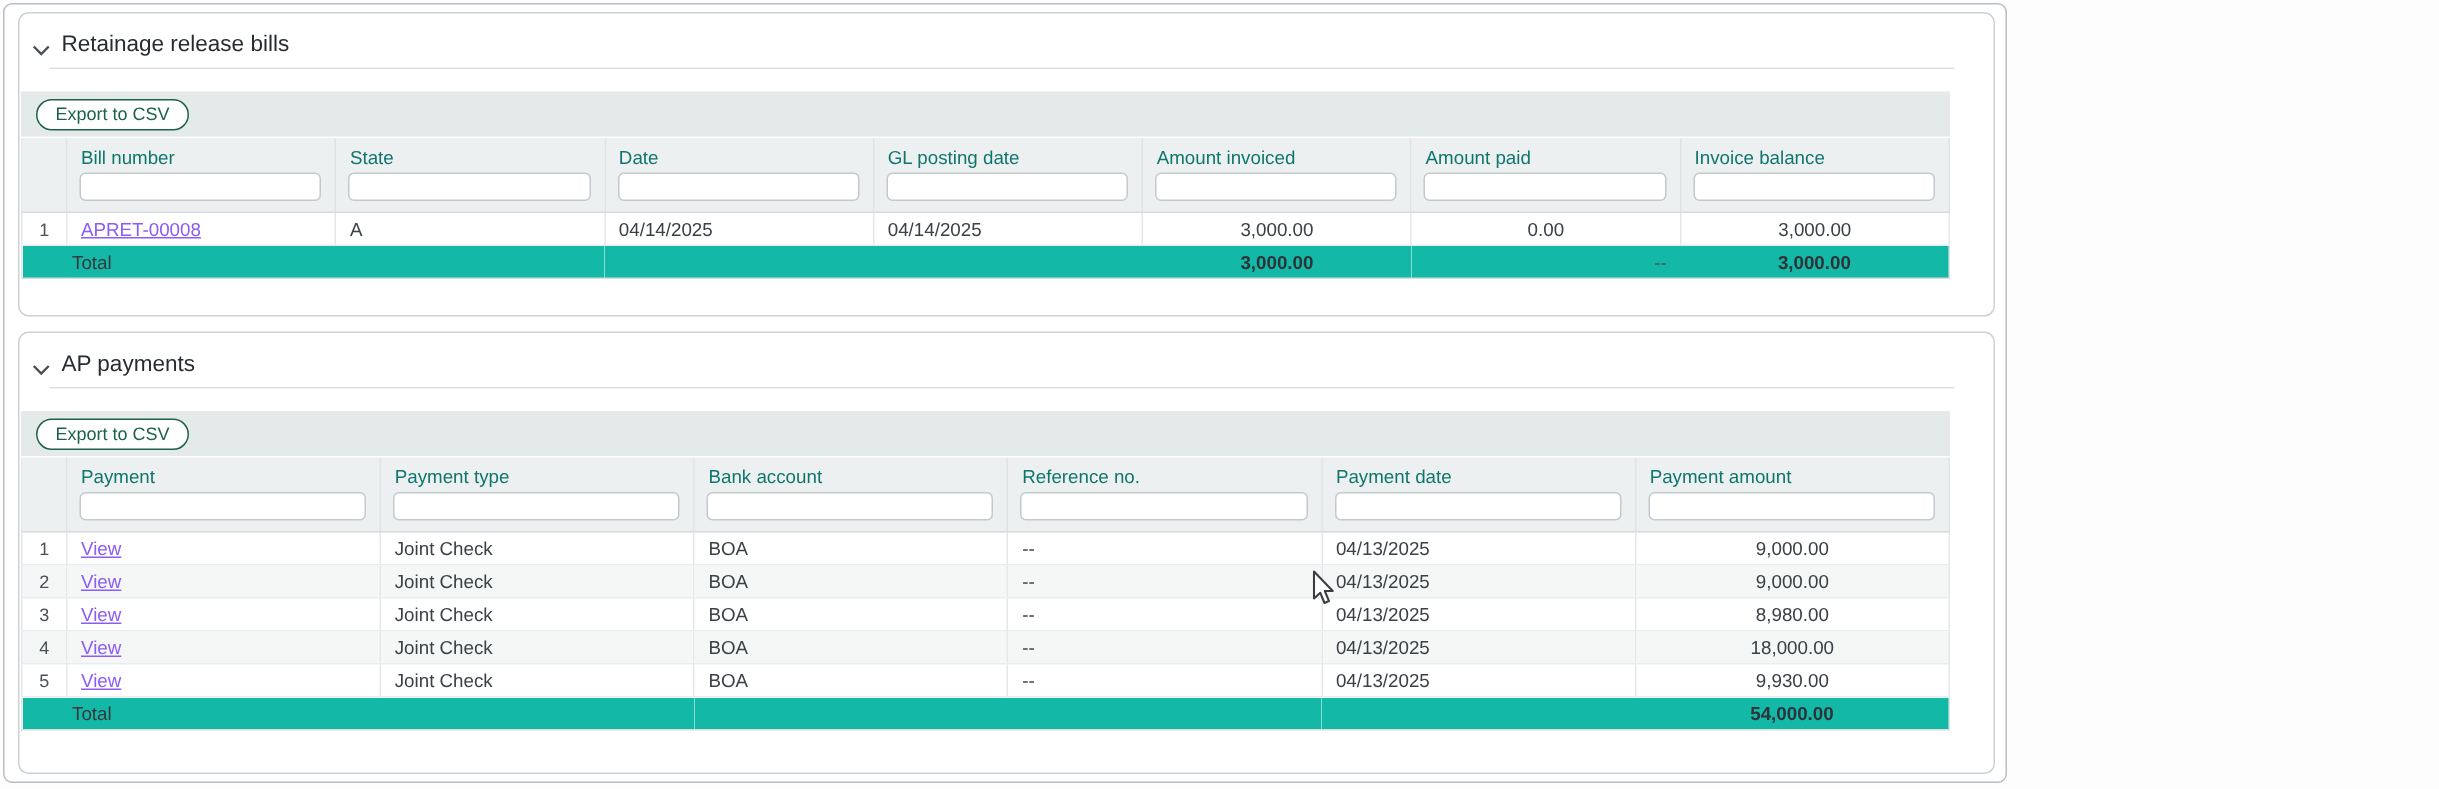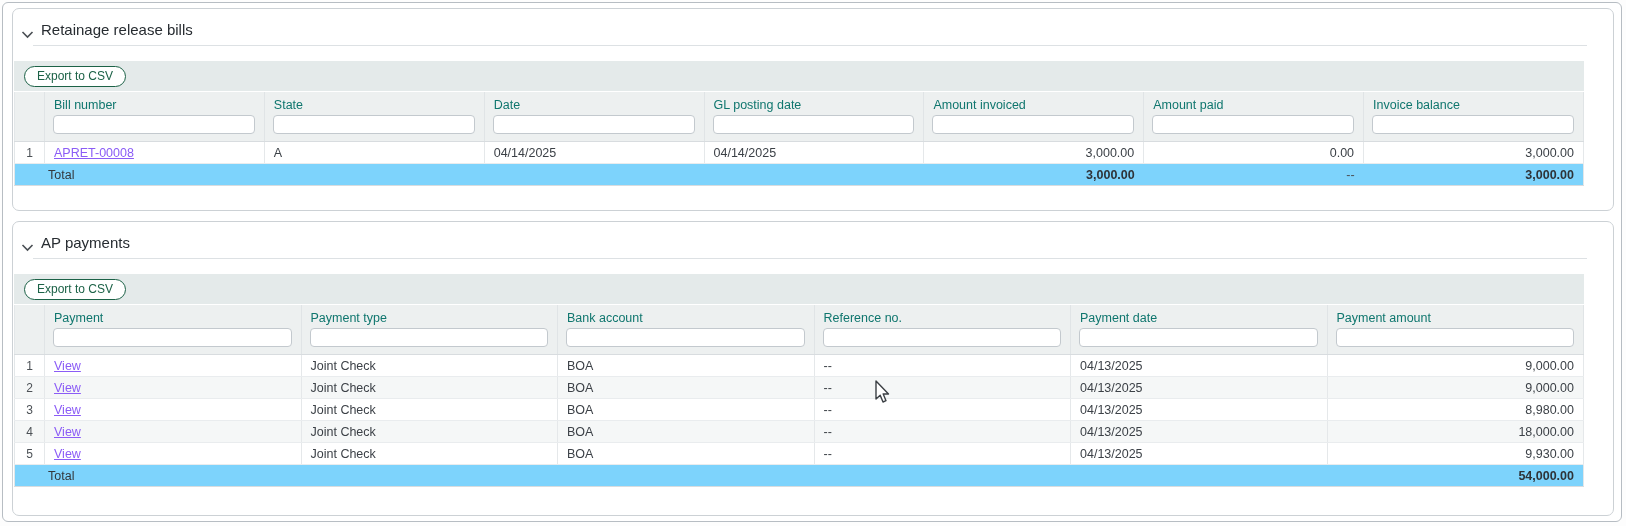--- a/index.html
+++ b/index.html
@@ -1,18 +1,18 @@
 <!DOCTYPE html>
 <html><head>
 <meta charset="utf-8">
 <style>
   * { box-sizing: border-box; margin: 0; padding: 0; }
   html, body { width: 1626px; height: 526px; background: #fdfdfd; font-family: "Liberation Sans", sans-serif; }
   .outer-panel {
-    position: absolute; left: 2px; top: 2px; width: 1620px; height: 520px;
+    position: absolute; left: 2px; top: 2px; width: 1336px; height: 520px;
     background: #fff; border: 1px solid #b7bdc3; border-radius: 6px;
     padding: 5px 7px 0 9px; overflow: hidden;
   }
   .card { border: 1px solid #ccd1d5; border-radius: 7px; background: #fff; }
   .card-1 { height: 203px; margin-bottom: 10px; }
   .card-2 { height: 295px; }
 
   .sec-header { display: flex; align-items: center; gap: 7px; padding: 12px 14px 7px 8px; }
   .chev { width: 13px; height: 9px; display: inline-block; flex: 0 0 auto; }
   .sec-title { font-size: 15px; color: #272c31; }
@@ -32,23 +32,23 @@
   thead th { background: #edf0f0; border-right: 1px solid #e0e4e6; border-bottom: 1px solid #d8dcdf;
     padding: 0; vertical-align: top; text-align: left; font-weight: 400; }
   th .hl { padding: 6px 9px 3px; font-size: 12.5px; color: #0f766e; white-space: nowrap; overflow: hidden; }
   th input.filter { display: block; width: calc(100% - 17px); margin: 0 0 7px 8px; height: 19px;
     border: 1px solid #c3c9ce; border-radius: 4px; background: #fff; font-size: 12px; padding: 0 6px;
     font-family: "Liberation Sans", sans-serif; }
   tbody td { height: 22px; padding: 0 9px; border-right: 1px solid #e5e8ea; border-bottom: 1px solid #e9ecee;
     white-space: nowrap; overflow: hidden; background: #fff; }
   tbody tr.stripe td { background: #f5f7f7; }
   td.num { text-align: center; color: #4c5156; padding: 0 4px; font-size: 12px; }
-  td.amt { text-align: right; }
+  td.amt { text-align: center; }
   a.link { color: #8b5cf6; text-decoration: underline; cursor: pointer; }
-  tr.total td { background: #7dd3fc; border-right: none; border-bottom: none; border-top: 1px solid #d8dcdf; }
+  tr.total td { background: #14b8a6; border-right: none; border-bottom: none; border-top: 1px solid #d8dcdf; }
   td.total-label { padding-left: 33px; color: #33383d; }
   tr.total td.amt { font-weight: 700; color: #2e3338; }
   tr.total td.dash { font-weight: 400; color: #4c5156; text-align: right; }
 
   .cursor { position: absolute; left: 871px; top: 379px; width: 20px; height: 26px; pointer-events: none; }
 </style>
 </head>
 <body>
 
 <div class="outer-panel">

